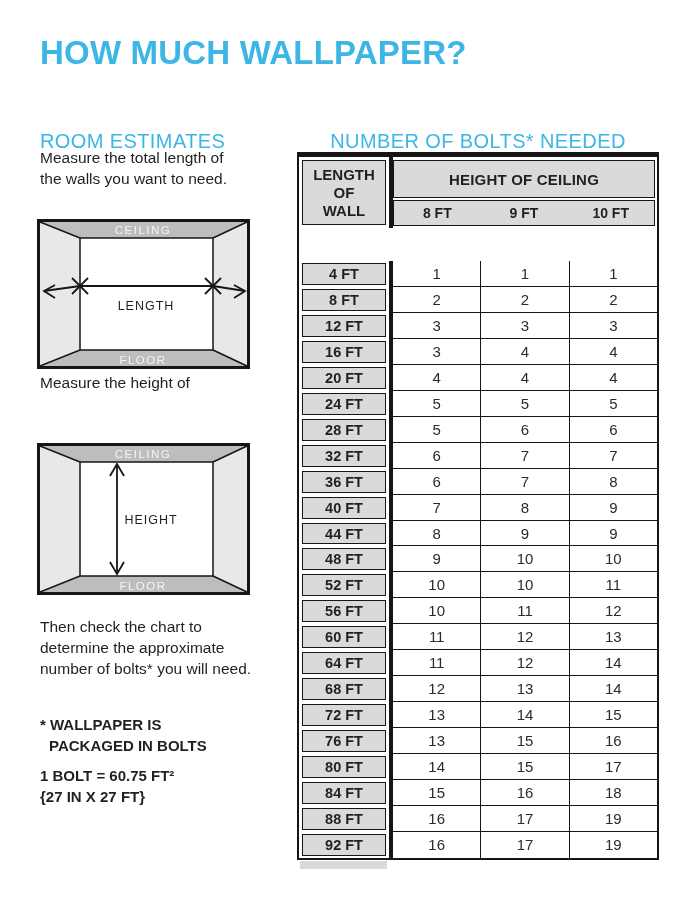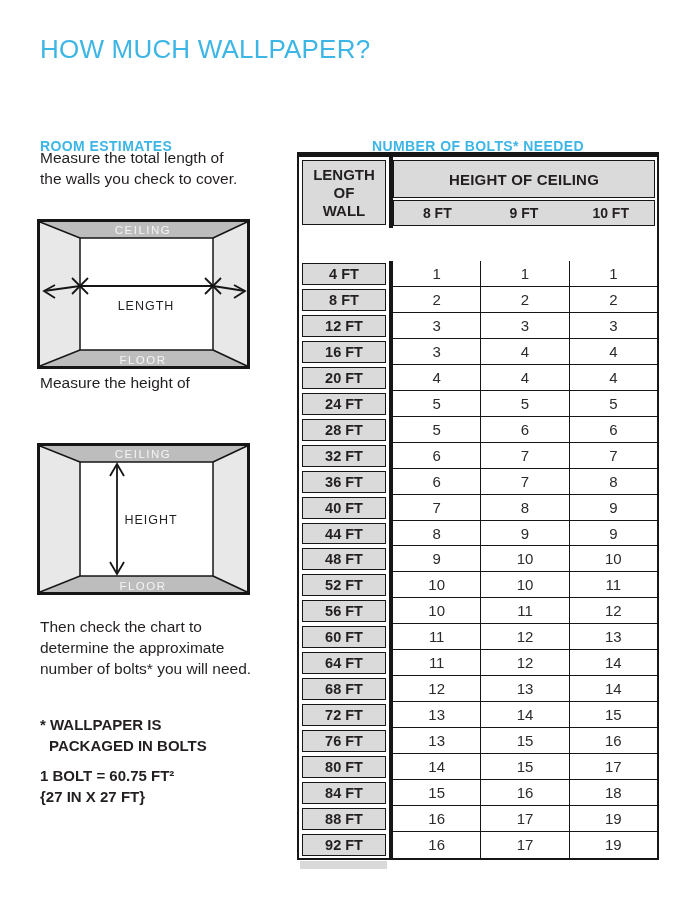--- a/index.html
+++ b/index.html
@@ -1,22 +1,22 @@
 <!DOCTYPE html>
 <html style="--accent: #3DB6E6;"><head>
 <meta charset="utf-8">
 <style>
   :root { --accent:#3DB6E6; --ink:#231F20; --line:#161616; --cellgray:#DADADA; --bandgray:#BDBDBD; --wallgray:#E8E8E8; }
   * { margin:0; padding:0; box-sizing:border-box; }
   html,body { width:696px; height:900px; background:#fff; overflow:hidden; }
   body { position:relative; font-family:"Liberation Sans","DejaVu Sans",sans-serif; color:var(--ink); }
 
-  .title { position:absolute; left:40px; top:34px; font-size:26px; font-weight:normal; color:var(--accent); letter-spacing:0.2px; }
-
-  .section-h { position:absolute; font-size:14px; font-weight:bold; color:var(--accent); letter-spacing:0.4px;margin-top:8px; }
+  .title { position:absolute; left:40px; top:34px; font-size:33px; font-weight:bold; color:var(--accent); letter-spacing:0.2px; }
+
+  .section-h { position:absolute; font-size:20px; font-weight:normal; color:var(--accent); letter-spacing:0.4px; }
   #room-h { left:40px; top:130px; }
   #table-h { left:297px; top:130px; width:362px; text-align:center; }
 
   .step { position:absolute; left:40px; font-size:15.5px; line-height:21px; color:var(--ink); }
   #step1 { top:147px; } #step2 { top:372px; } #step3 { top:616px; }
 
   .note { position:absolute; left:40px; font-weight:bold; font-size:15px; line-height:20.5px; }
   #footnote { top:715px; }
   #footnote .tline:nth-child(2) { padding-left:9px; }
   #boltinfo { top:766px; }
@@ -61,21 +61,21 @@
 </style>
 </head>
 <body>
 
 <div class="title">HOW MUCH WALLPAPER?</div>
 
 <div class="section-h" id="room-h">ROOM ESTIMATES</div>
 
 <div class="step" id="step1">
   <div class="tline">Measure the total length of</div>
-  <div class="tline">the walls you check to cover.</div>
+  <div class="tline">the walls you want to need.</div>
 </div>
 
 <svg class="room-svg" id="diagram1" viewBox="0 0 213 150">
   <rect x="1.5" y="1.5" width="210" height="147" fill="#ffffff" stroke="#161616" stroke-width="3"></rect>
   <polygon points="3,3 210,3 176,19 43,19" fill="#BDBDBD"></polygon>
   <polygon points="3,147 210,147 176,131 43,131" fill="#BDBDBD"></polygon>
   <polygon points="3,3 43,19 43,131 3,147" fill="#E8E8E8"></polygon>
   <polygon points="210,3 176,19 176,131 210,147" fill="#E8E8E8"></polygon>
   <rect x="43" y="19" width="133" height="112" fill="#ffffff" stroke="#161616" stroke-width="1.5"></rect>
   <line x1="3" y1="3" x2="43" y2="19" stroke="#161616" stroke-width="1.5"></line>

